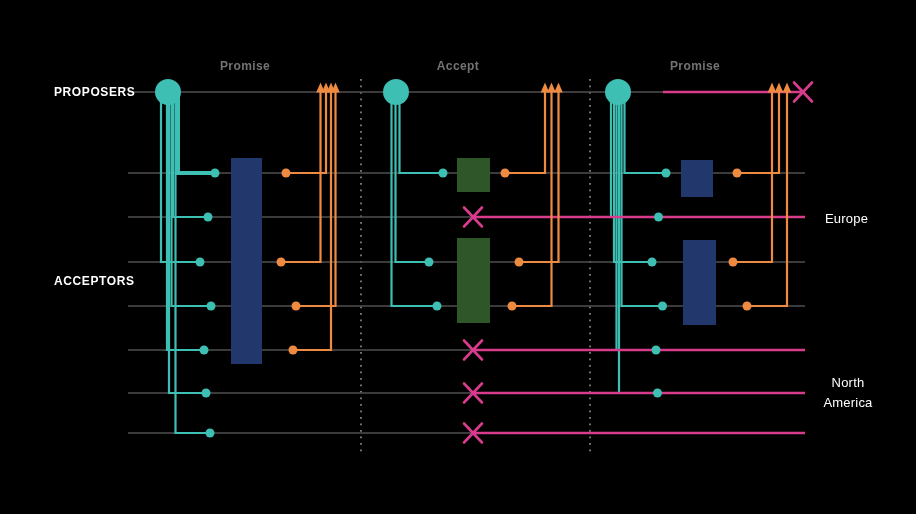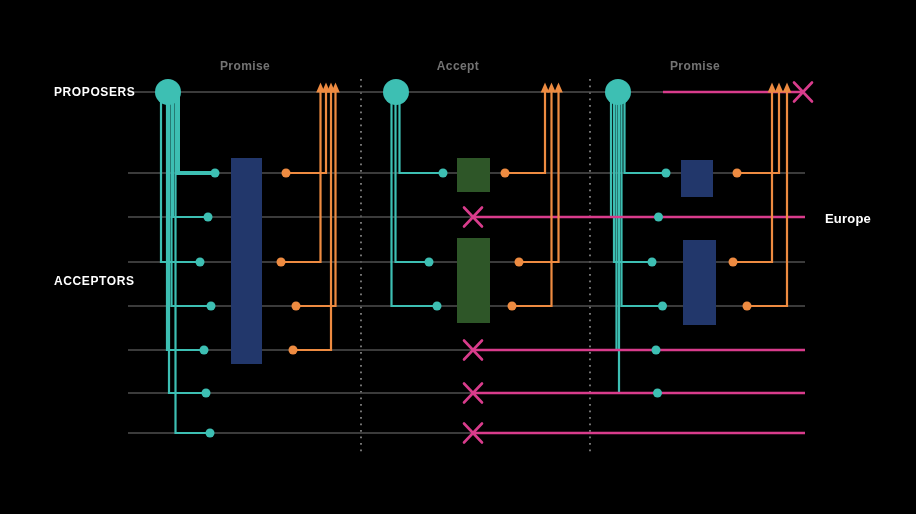--- a/index.html
+++ b/index.html
@@ -4,21 +4,21 @@
 <style>
   html,body{margin:0;padding:0;background:#000;}
   .stage{position:relative;width:916px;height:514px;background:#000;overflow:hidden;
          font-family:"Liberation Sans",sans-serif;}
   .stage svg{position:absolute;left:0;top:0;}
   .side-label{position:absolute;left:38px;transform:translateY(-50%);
       color:#fff;font-weight:700;font-size:12px;letter-spacing:.6px;white-space:nowrap;margin-left:16px;}
   .phase-title{position:absolute;top:66px;transform:translate(-50%,-50%);
       color:#737373;font-weight:700;font-size:12px;letter-spacing:.4px;white-space:nowrap;}
   .region-label{position:absolute;transform:translateY(-50%);
-      color:#fff;font-weight:700;font-size:13px;letter-spacing:.2px;white-space:nowrap;}
+      color:#fff;font-weight:400;font-size:13px;letter-spacing:.2px;white-space:nowrap;}
   .region-label.na{transform:translate(-50%,-50%);text-align:center;line-height:20px;}
 </style>
 </head>
 <body>
 
 <div class="stage">
   <svg id="diagram" width="916" height="514" viewBox="0 0 916 514">
       <line x1="361" y1="79" x2="361" y2="453" stroke="#888888" stroke-width="1.7" stroke-dasharray="1.7 4.8"></line>
       <line x1="590" y1="79" x2="590" y2="453" stroke="#888888" stroke-width="1.7" stroke-dasharray="1.7 4.8"></line>
       <line x1="128" y1="92" x2="663" y2="92" stroke="#4F4F4F" stroke-width="1.4"></line>
@@ -112,13 +112,17 @@
     </svg>
 
   <div class="side-label" style="top:92px">PROPOSERS</div>
   <div class="side-label" style="top:281px">ACCEPTORS</div>
 
   <div class="phase-title" style="left:245px">Promise</div>
   <div class="phase-title" style="left:458px">Accept</div>
   <div class="phase-title" style="left:695px">Promise</div>
 
   <div class="region-label" style="top:218px;left:825px">Europe</div>
+  <div class="region-label na" style="top:393px;left:848px">
+    <div>North</div>
+    <div>America</div>
+  </div>
 </div>
 
 </body></html>

